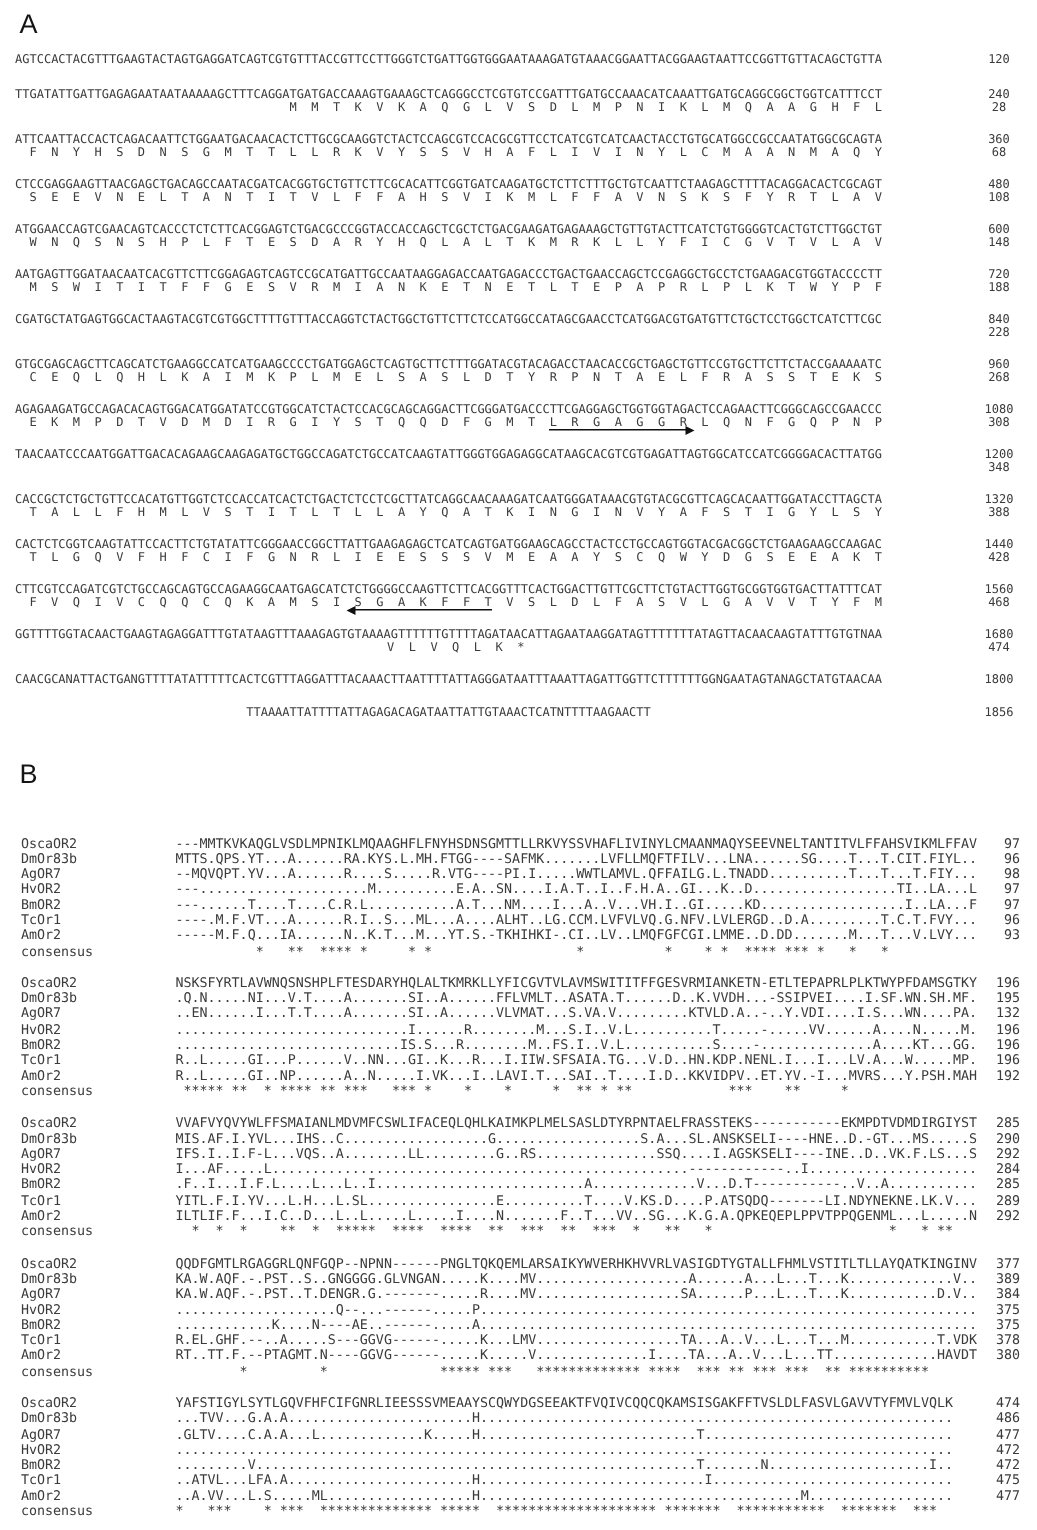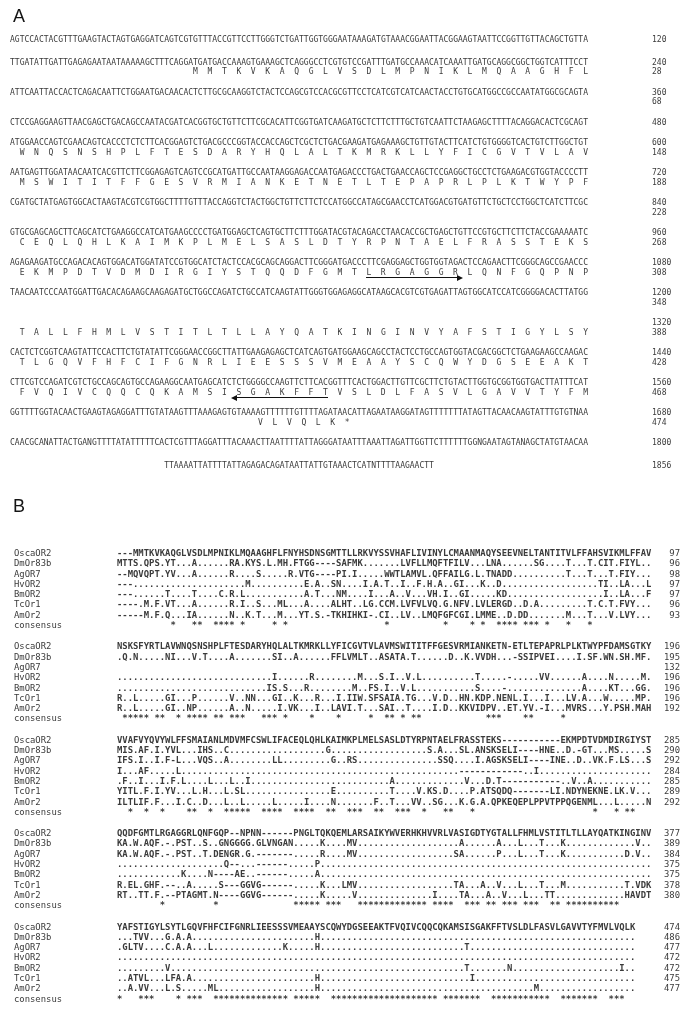--- a/index.html
+++ b/index.html
@@ -6,32 +6,32 @@
   body{width:691px;height:1020px;overflow:hidden;color:#3b3b3b;
        font-family:"DejaVu Sans Mono",monospace;}
   .panel-label{font-family:"Liberation Sans",sans-serif;font-size:18px;
        color:#141414;margin:6px 0 6px 13px;}
   #panel-a-rows{padding:2px 11px 0 8px;}
   .a-block{margin-bottom:11px;}
   .a-single{margin-bottom:13px;}
   .a-line{display:flex;align-items:baseline;}
   pre{margin:0;font:inherit;white-space:pre;}
   .a-line pre{font-size:8px;line-height:9.5px;width:582px;flex:none;text-align:center;}
-  .a-num{margin-left:auto;font-size:8px;line-height:9.5px;text-align:left;min-width:28px;}
+  .a-num{margin-left:auto;font-size:8px;line-height:9.5px;text-align:center;min-width:28px;}
   .primer{border-bottom:1.5px solid #101010;position:relative;}
   .primer-right:after{content:"";position:absolute;right:-5px;bottom:-4px;
        border-left:6px solid #101010;border-top:3px solid transparent;border-bottom:3px solid transparent;}
   .primer-left:before{content:"";position:absolute;left:-5px;bottom:-4px;
        border-right:6px solid #101010;border-top:3px solid transparent;border-bottom:3px solid transparent;}
   #panel-b{margin-top:26px;}
   #panel-b-blocks{padding:4px 11px 0 14px;margin-top:27px;}
   .b-block{margin-bottom:11px;}
   .b-row{display:flex;align-items:baseline;font-size:8.9px;line-height:10.3px;white-space:pre;}
   .b-name{width:103px;flex:none;}
-  .b-seq{flex:none;font-weight:bold;}
+  .b-seq{flex:none;}
   .b-num{margin-left:auto;text-align:right;min-width:24px;}
 </style>
 </head>
 <body>
 
 <div id="panel-a">
   <div class="panel-label">A</div>
   <div id="panel-a-rows">
       <div class="a-block a-single">
         <div class="a-line">
@@ -48,28 +48,33 @@
           <pre class="a-seq">                                      M  M  T  K  V  K  A  Q  G  L  V  S  D  L  M  P  N  I  K  L  M  Q  A  A  G  H  F  L</pre>
           <span class="a-num">28</span>
         </div>
       </div>
       <div class="a-block">
         <div class="a-line">
           <pre class="a-seq">ATTCAATTACCACTCAGACAATTCTGGAATGACAACACTCTTGCGCAAGGTCTACTCCAGCGTCCACGCGTTCCTCATCGTCATCAACTACCTGTGCATGGCCGCCAATATGGCGCAGTA</pre>
           <span class="a-num">360</span>
         </div>
         <div class="a-line">
+          <pre class="a-seq">  F  N  Y  H  S  D  N  S  G  M  T  T  L  L  R  K  V  Y  S  S  V  H  A  F  L  I  V  I  N  Y  L  C  M  A  A  N  M  A  Q  Y</pre>
           <span class="a-num">68</span>
         </div>
       </div>
       <div class="a-block">
         <div class="a-line">
           <pre class="a-seq">CTCCGAGGAAGTTAACGAGCTGACAGCCAATACGATCACGGTGCTGTTCTTCGCACATTCGGTGATCAAGATGCTCTTCTTTGCTGTCAATTCTAAGAGCTTTTACAGGACACTCGCAGT</pre>
           <span class="a-num">480</span>
         </div>
+        <div class="a-line">
+          <pre class="a-seq">  S  E  E  V  N  E  L  T  A  N  T  I  T  V  L  F  F  A  H  S  V  I  K  M  L  F  F  A  V  N  S  K  S  F  Y  R  T  L  A  V</pre>
+          <span class="a-num">108</span>
+        </div>
       </div>
       <div class="a-block">
         <div class="a-line">
           <pre class="a-seq">ATGGAACCAGTCGAACAGTCACCCTCTCTTCACGGAGTCTGACGCCCGGTACCACCAGCTCGCTCTGACGAAGATGAGAAAGCTGTTGTACTTCATCTGTGGGGTCACTGTCTTGGCTGT</pre>
           <span class="a-num">600</span>
         </div>
         <div class="a-line">
           <pre class="a-seq">  W  N  Q  S  N  S  H  P  L  F  T  E  S  D  A  R  Y  H  Q  L  A  L  T  K  M  R  K  L  L  Y  F  I  C  G  V  T  V  L  A  V</pre>
           <span class="a-num">148</span>
         </div>
@@ -117,20 +122,21 @@
         <div class="a-line">
           <pre class="a-seq">TAACAATCCCAATGGATTGACACAGAAGCAAGAGATGCTGGCCAGATCTGCCATCAAGTATTGGGTGGAGAGGCATAAGCACGTCGTGAGATTAGTGGCATCCATCGGGGACACTTATGG</pre>
           <span class="a-num">1200</span>
         </div>
         <div class="a-line">
           <span class="a-num">348</span>
         </div>
       </div>
       <div class="a-block">
         <div class="a-line">
+          <pre class="a-seq">CACCGCTCTGCTGTTCCACATGTTGGTCTCCACCATCACTCTGACTCTCCTCGCTTATCAGGCAACAAAGATCAATGGGATAAACGTGTACGCGTTCAGCACAATTGGATACCTTAGCTA</pre>
           <span class="a-num">1320</span>
         </div>
         <div class="a-line">
           <pre class="a-seq">  T  A  L  L  F  H  M  L  V  S  T  I  T  L  T  L  L  A  Y  Q  A  T  K  I  N  G  I  N  V  Y  A  F  S  T  I  G  Y  L  S  Y</pre>
           <span class="a-num">388</span>
         </div>
       </div>
       <div class="a-block">
         <div class="a-line">
           <pre class="a-seq">CACTCTCGGTCAAGTATTCCACTTCTGTATATTCGGGAACCGGCTTATTGAAGAGAGCTCATCAGTGATGGAAGCAGCCTACTCCTGCCAGTGGTACGACGGCTCTGAAGAAGCCAAGAC</pre>
@@ -185,21 +191,21 @@
         <div class="b-row"><span class="b-name">AgOR7</span><pre class="b-seq">--MQVQPT.YV...A......R....S.....R.VTG----PI.I.....WWTLAMVL.QFFAILG.L.TNADD..........T...T...T.FIY...</pre><span class="b-num">98</span></div>
         <div class="b-row"><span class="b-name">HvOR2</span><pre class="b-seq">---.....................M..........E.A..SN....I.A.T..I..F.H.A..GI...K..D..................TI..LA...L</pre><span class="b-num">97</span></div>
         <div class="b-row"><span class="b-name">BmOR2</span><pre class="b-seq">---......T....T....C.R.L...........A.T...NM....I...A..V...VH.I..GI.....KD..................I..LA...F</pre><span class="b-num">97</span></div>
         <div class="b-row"><span class="b-name">TcOr1</span><pre class="b-seq">----.M.F.VT...A......R.I..S...ML...A....ALHT..LG.CCM.LVFVLVQ.G.NFV.LVLERGD..D.A.........T.C.T.FVY...</pre><span class="b-num">96</span></div>
         <div class="b-row"><span class="b-name">AmOr2</span><pre class="b-seq">-----M.F.Q...IA......N..K.T...M...YT.S.-TKHIHKI-.CI..LV..LMQFGFCGI.LMME..D.DD.......M...T...V.LVY...</pre><span class="b-num">93</span></div>
         <div class="b-row"><span class="b-name">consensus</span><pre class="b-seq">          *   **  **** *     * *                  *          *    * *  **** *** *   *   *</pre><span class="b-num"></span></div>
       </div>
       <div class="b-block">
         <div class="b-row"><span class="b-name">OscaOR2</span><pre class="b-seq">NSKSFYRTLAVWNQSNSHPLFTESDARYHQLALTKMRKLLYFICGVTVLAVMSWITITFFGESVRMIANKETN-ETLTEPAPRLPLKTWYPFDAMSGTKY</pre><span class="b-num">196</span></div>
         <div class="b-row"><span class="b-name">DmOr83b</span><pre class="b-seq">.Q.N.....NI...V.T....A.......SI..A......FFLVMLT..ASATA.T......D..K.VVDH...-SSIPVEI....I.SF.WN.SH.MF.</pre><span class="b-num">195</span></div>
-        <div class="b-row"><span class="b-name">AgOR7</span><span class="b-num">132</span></div>
+        <div class="b-row"><span class="b-name">AgOR7</span><pre class="b-seq">..EN......I...T.T....A.......SI..A......VLVMAT...S.VA.V.........KTVLD.A..-..Y.VDI....I.S...WN....PA.</pre><span class="b-num">132</span></div>
         <div class="b-row"><span class="b-name">HvOR2</span><pre class="b-seq">.............................I......R........M...S.I..V.L..........T.....-.....VV......A....N.....M.</pre><span class="b-num">196</span></div>
         <div class="b-row"><span class="b-name">BmOR2</span><pre class="b-seq">............................IS.S...R........M..FS.I..V.L...........S....-..............A....KT...GG.</pre><span class="b-num">196</span></div>
         <div class="b-row"><span class="b-name">TcOr1</span><pre class="b-seq">R..L.....GI...P......V..NN...GI..K...R...I.IIW.SFSAIA.TG...V.D..HN.KDP.NENL.I...I...LV.A...W.....MP.</pre><span class="b-num">196</span></div>
         <div class="b-row"><span class="b-name">AmOr2</span><pre class="b-seq">R..L.....GI..NP......A..N.....I.VK...I..LAVI.T...SAI..T....I.D..KKVIDPV..ET.YV.-I...MVRS...Y.PSH.MAH</pre><span class="b-num">192</span></div>
         <div class="b-row"><span class="b-name">consensus</span><pre class="b-seq"> ***** **  * **** ** ***   *** *    *    *     *  ** * **            ***    **     *</pre><span class="b-num"></span></div>
       </div>
       <div class="b-block">
         <div class="b-row"><span class="b-name">OscaOR2</span><pre class="b-seq">VVAFVYQVYWLFFSMAIANLMDVMFCSWLIFACEQLQHLKAIMKPLMELSASLDTYRPNTAELFRASSTEKS-----------EKMPDTVDMDIRGIYST</pre><span class="b-num">285</span></div>
         <div class="b-row"><span class="b-name">DmOr83b</span><pre class="b-seq">MIS.AF.I.YVL...IHS..C..................G..................S.A...SL.ANSKSELI----HNE..D.-GT...MS.....S</pre><span class="b-num">290</span></div>
         <div class="b-row"><span class="b-name">AgOR7</span><pre class="b-seq">IFS.I..I.F-L...VQS..A........LL.........G..RS...............SSQ....I.AGSKSELI----INE..D..VK.F.LS...S</pre><span class="b-num">292</span></div>

